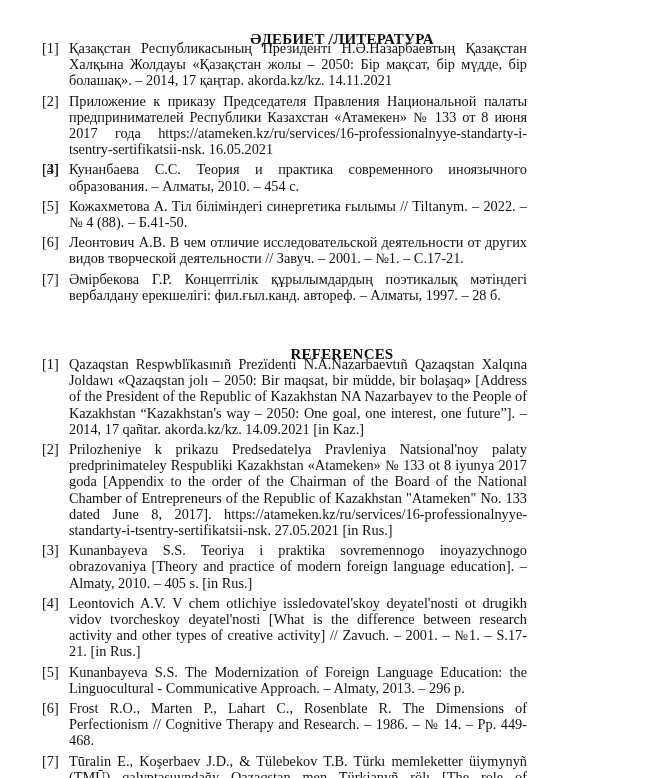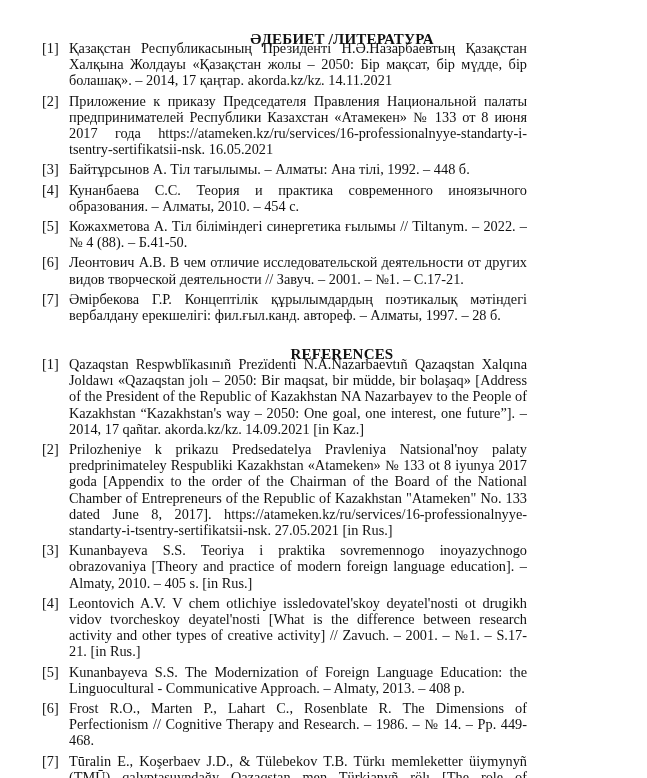--- a/index.html
+++ b/index.html
@@ -32,30 +32,30 @@
   ol.refs li { width: 458px; }
 </style>
 </head>
 <body>
 
 <div class="page">
   <h2 id="title-lit" class="section-title">ӘДЕБИЕТ /ЛИТЕРАТУРА</h2>
   <ol id="list-lit" class="refs">
     <li><span class="num">[1]</span><span>Қазақстан Республикасының Президенті Н.Ә.Назарбаевтың Қазақстан Халқына Жолдауы «Қазақстан жолы – 2050: Бір мақсат, бір мүдде, бір болашақ». – 2014, 17 қаңтар. akorda.kz/kz. 14.11.2021</span></li>
     <li><span class="num">[2]</span><span>Приложение к приказу Председателя Правления Национальной палаты предпринимателей Республики Казахстан «Атамекен» № 133 от 8 июня 2017 года https://atameken.kz/ru/services/16-professionalnyye-standarty-i-tsentry-sertifikatsii-nsk. 16.05.2021</span></li>
-    <li><span class="num">[3]</span><span>Байтұрсынов А. Тіл тағылымы. – Алматы: Ана тілі, 1992. – 448 б.</span></li>
+    <li><span class="num">[3]</span></li>
     <li><span class="num">[4]</span><span>Кунанбаева С.С. Теория и практика современного иноязычного образования. – Алматы, 2010. – 454 с.</span></li>
     <li><span class="num">[5]</span><span>Кожахметова А. Тіл біліміндегі синергетика ғылымы // Tiltanym. – 2022. – № 4 (88). – Б.41-50.</span></li>
     <li><span class="num">[6]</span><span>Леонтович А.В. В чем отличие исследовательской деятельности от других видов творческой деятельности // Завуч. – 2001. – №1. – С.17-21.</span></li>
     <li><span class="num">[7]</span><span>Әмірбекова Г.Р. Концептілік құрылымдардың поэтикалық мәтіндегі вербалдану ерекшелігі: фил.ғыл.канд. автореф. – Алматы, 1997. – 28 б.</span></li>
   </ol>
 
   <h2 id="title-ref" class="section-title">REFERENCES</h2>
   <ol id="list-ref" class="refs">
     <li><span class="num">[1]</span><span>Qazaqstan Respwblïkasınıñ Prezïdenti N.Ä.Nazarbaevtıñ Qazaqstan Xalqına Joldawı «Qazaqstan jolı – 2050: Bir maqsat, bir müdde, bir bolaşaq» [Address of the President of the Republic of Kazakhstan NA Nazarbayev to the People of Kazakhstan “Kazakhstan's way – 2050: One goal, one interest, one future”]. – 2014, 17 qañtar. akorda.kz/kz. 14.09.2021 [in Kaz.]</span></li>
     <li><span class="num">[2]</span><span>Prilozheniye k prikazu Predsedatelya Pravleniya Natsional'noy palaty predprinimateley Respubliki Kazakhstan «Atameken» № 133 ot 8 iyunya 2017 goda [Appendix to the order of the Chairman of the Board of the National Chamber of Entrepreneurs of the Republic of Kazakhstan "Atameken" No. 133 dated June 8, 2017]. https://atameken.kz/ru/services/16-professionalnyye-standarty-i-tsentry-sertifikatsii-nsk. 27.05.2021 [in Rus.]</span></li>
     <li><span class="num">[3]</span><span>Kunanbayeva S.S. Teoriya i praktika sovremennogo inoyazychnogo obrazovaniya [Theory and practice of modern foreign language education]. – Almaty, 2010. – 405 s. [in Rus.]</span></li>
     <li><span class="num">[4]</span><span>Leontovich A.V. V chem otlichiye issledovatel'skoy deyatel'nosti ot drugikh vidov tvorcheskoy deyatel'nosti [What is the difference between research activity and other types of creative activity] // Zavuch. – 2001. – №1. – S.17-21. [in Rus.]</span></li>
-    <li><span class="num">[5]</span><span>Kunanbayeva S.S. The Modernization of Foreign Language Education: the Linguocultural - Communicative Approach. – Almaty, 2013. – 408 p.</span></li>
+    <li><span class="num">[5]</span><span>Kunanbayeva S.S. The Modernization of Foreign Language Education: the Linguocultural - Communicative Approach. – Almaty, 2013. – 296 p.</span></li>
     <li><span class="num">[6]</span><span>Frost R.O., Marten P., Lahart C., Rosenblate R. The Dimensions of Perfectionism // Cognitive Therapy and Research. – 1986. – № 14. – Pp. 449-468.</span></li>
     <li><span class="num">[7]</span><span>Tūralin E., Koşerbaev J.D., &amp; Tülebekov T.B. Türkı memleketter üiymynyñ (TMŪ) qalyptasuyndağy Qazaqstan men Türkianyñ rölı [The role of Kazakhstan and Turkey in the formation of The Organization of Turkic States (OTS)] // Abylai han atyndağy QazHQjÄTU Habarşysy. Halyqaralyq qatynastar jäne aimaqtanu seriasy. – 2024. – №58(4). – B.194-218. [in Kaz.]</span></li>
   </ol>
 </div>
 
 </body></html>

